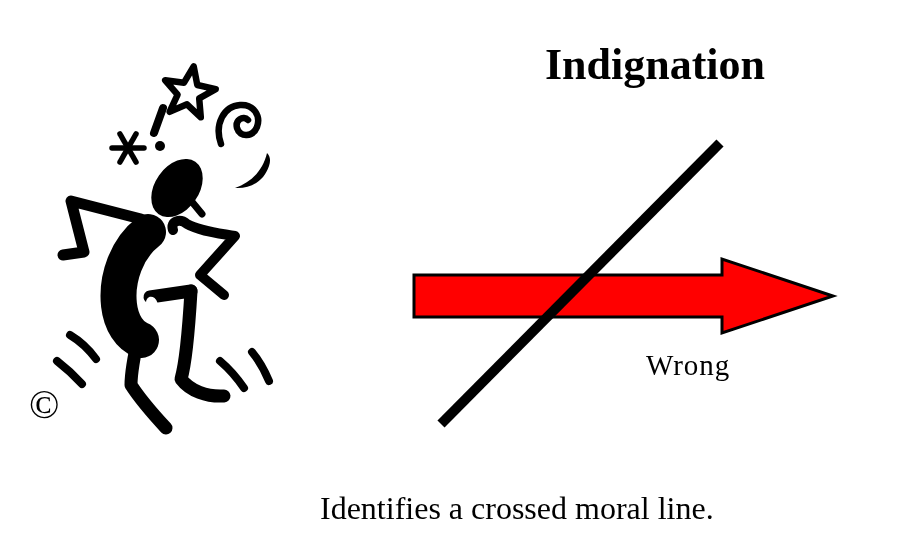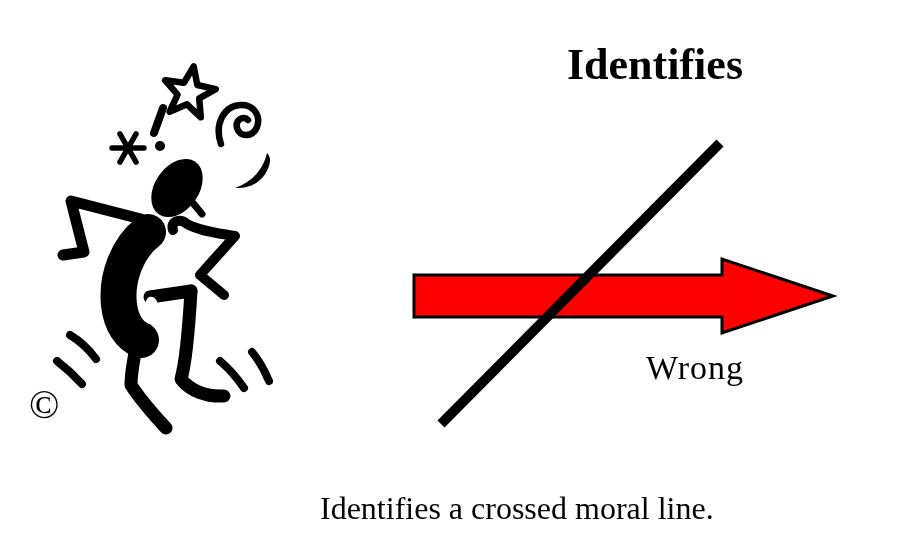--- a/index.html
+++ b/index.html
@@ -15,21 +15,21 @@
     position: absolute;
     color: #000000;
     line-height: 1;
     white-space: nowrap;
   }
   .title {
     left: 420px; top: 43px; width: 470px;
     font-size: 44px; font-weight: bold; text-align: center;
   }
   .label-right { left: 456px; top: 158px; font-size: 43px; letter-spacing: 1px; }
-  .label-wrong { left: 646px; top: 351px; font-size: 34px; letter-spacing: 1px; }
+  .label-wrong { left: 646px; top: 351px; font-size: 29px; letter-spacing: 1px; }
   .caption {
     left: 320px; top: 492px; width: 572px;
     font-size: 32px; text-align: left;
   }
   .copyright { left: 29px; top: 385px; font-size: 40px; }
   svg.scene { position: absolute; left: 0; top: 0; }
 </style>
 </head>
 <body>
 
@@ -80,18 +80,18 @@
         <path d="M 252 352 Q 262 364, 269 381"></path>
       </g>
     </g>
 
     <g>
       <polygon points="414,275 722,275 722,259 833,296 722,333 722,317 414,317" fill="#FF0000" stroke="#000000" stroke-width="3"></polygon>
       <line x1="441" y1="424" x2="720" y2="143" stroke="#000000" stroke-width="10"></line>
     </g>
   </svg>
 
-  <div class="txt title">Identifies</div>
+  <div class="txt title">Indignation</div>
   <div class="txt label-wrong">Wrong</div>
   <div class="txt caption">Identifies a crossed moral line.</div>
   <div class="txt copyright">©</div>
 
 </div>
 
 </body></html>

